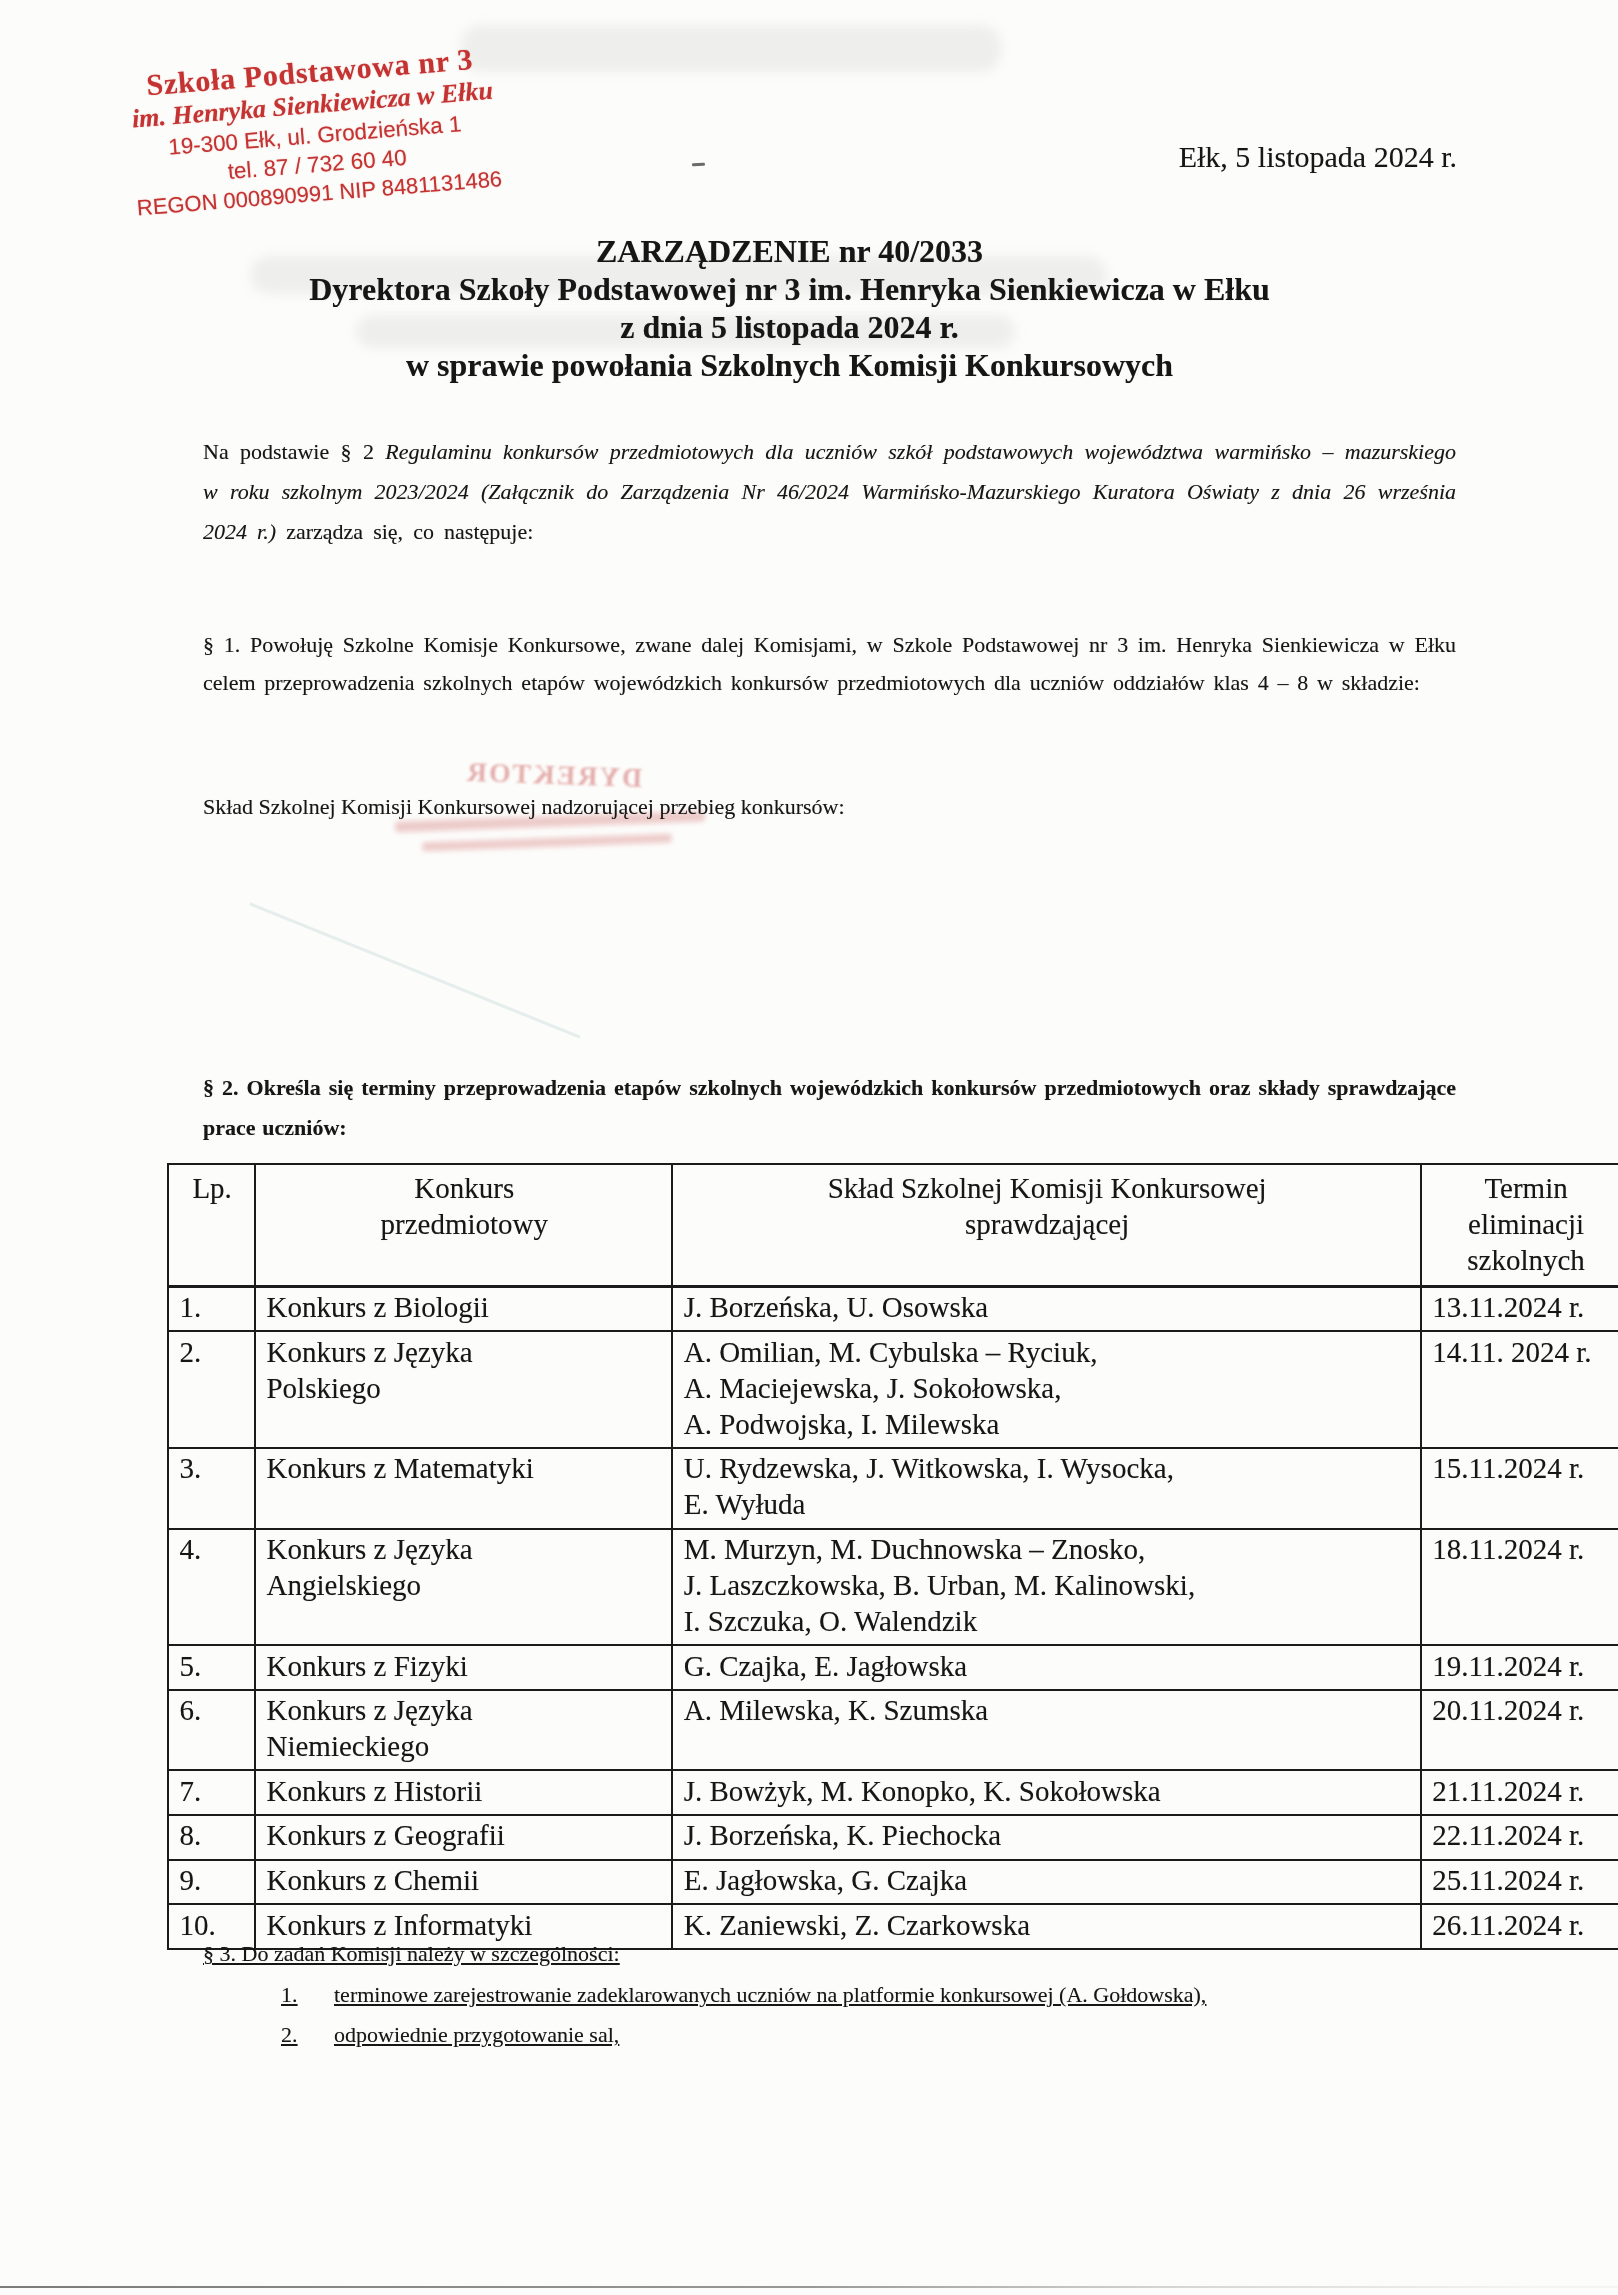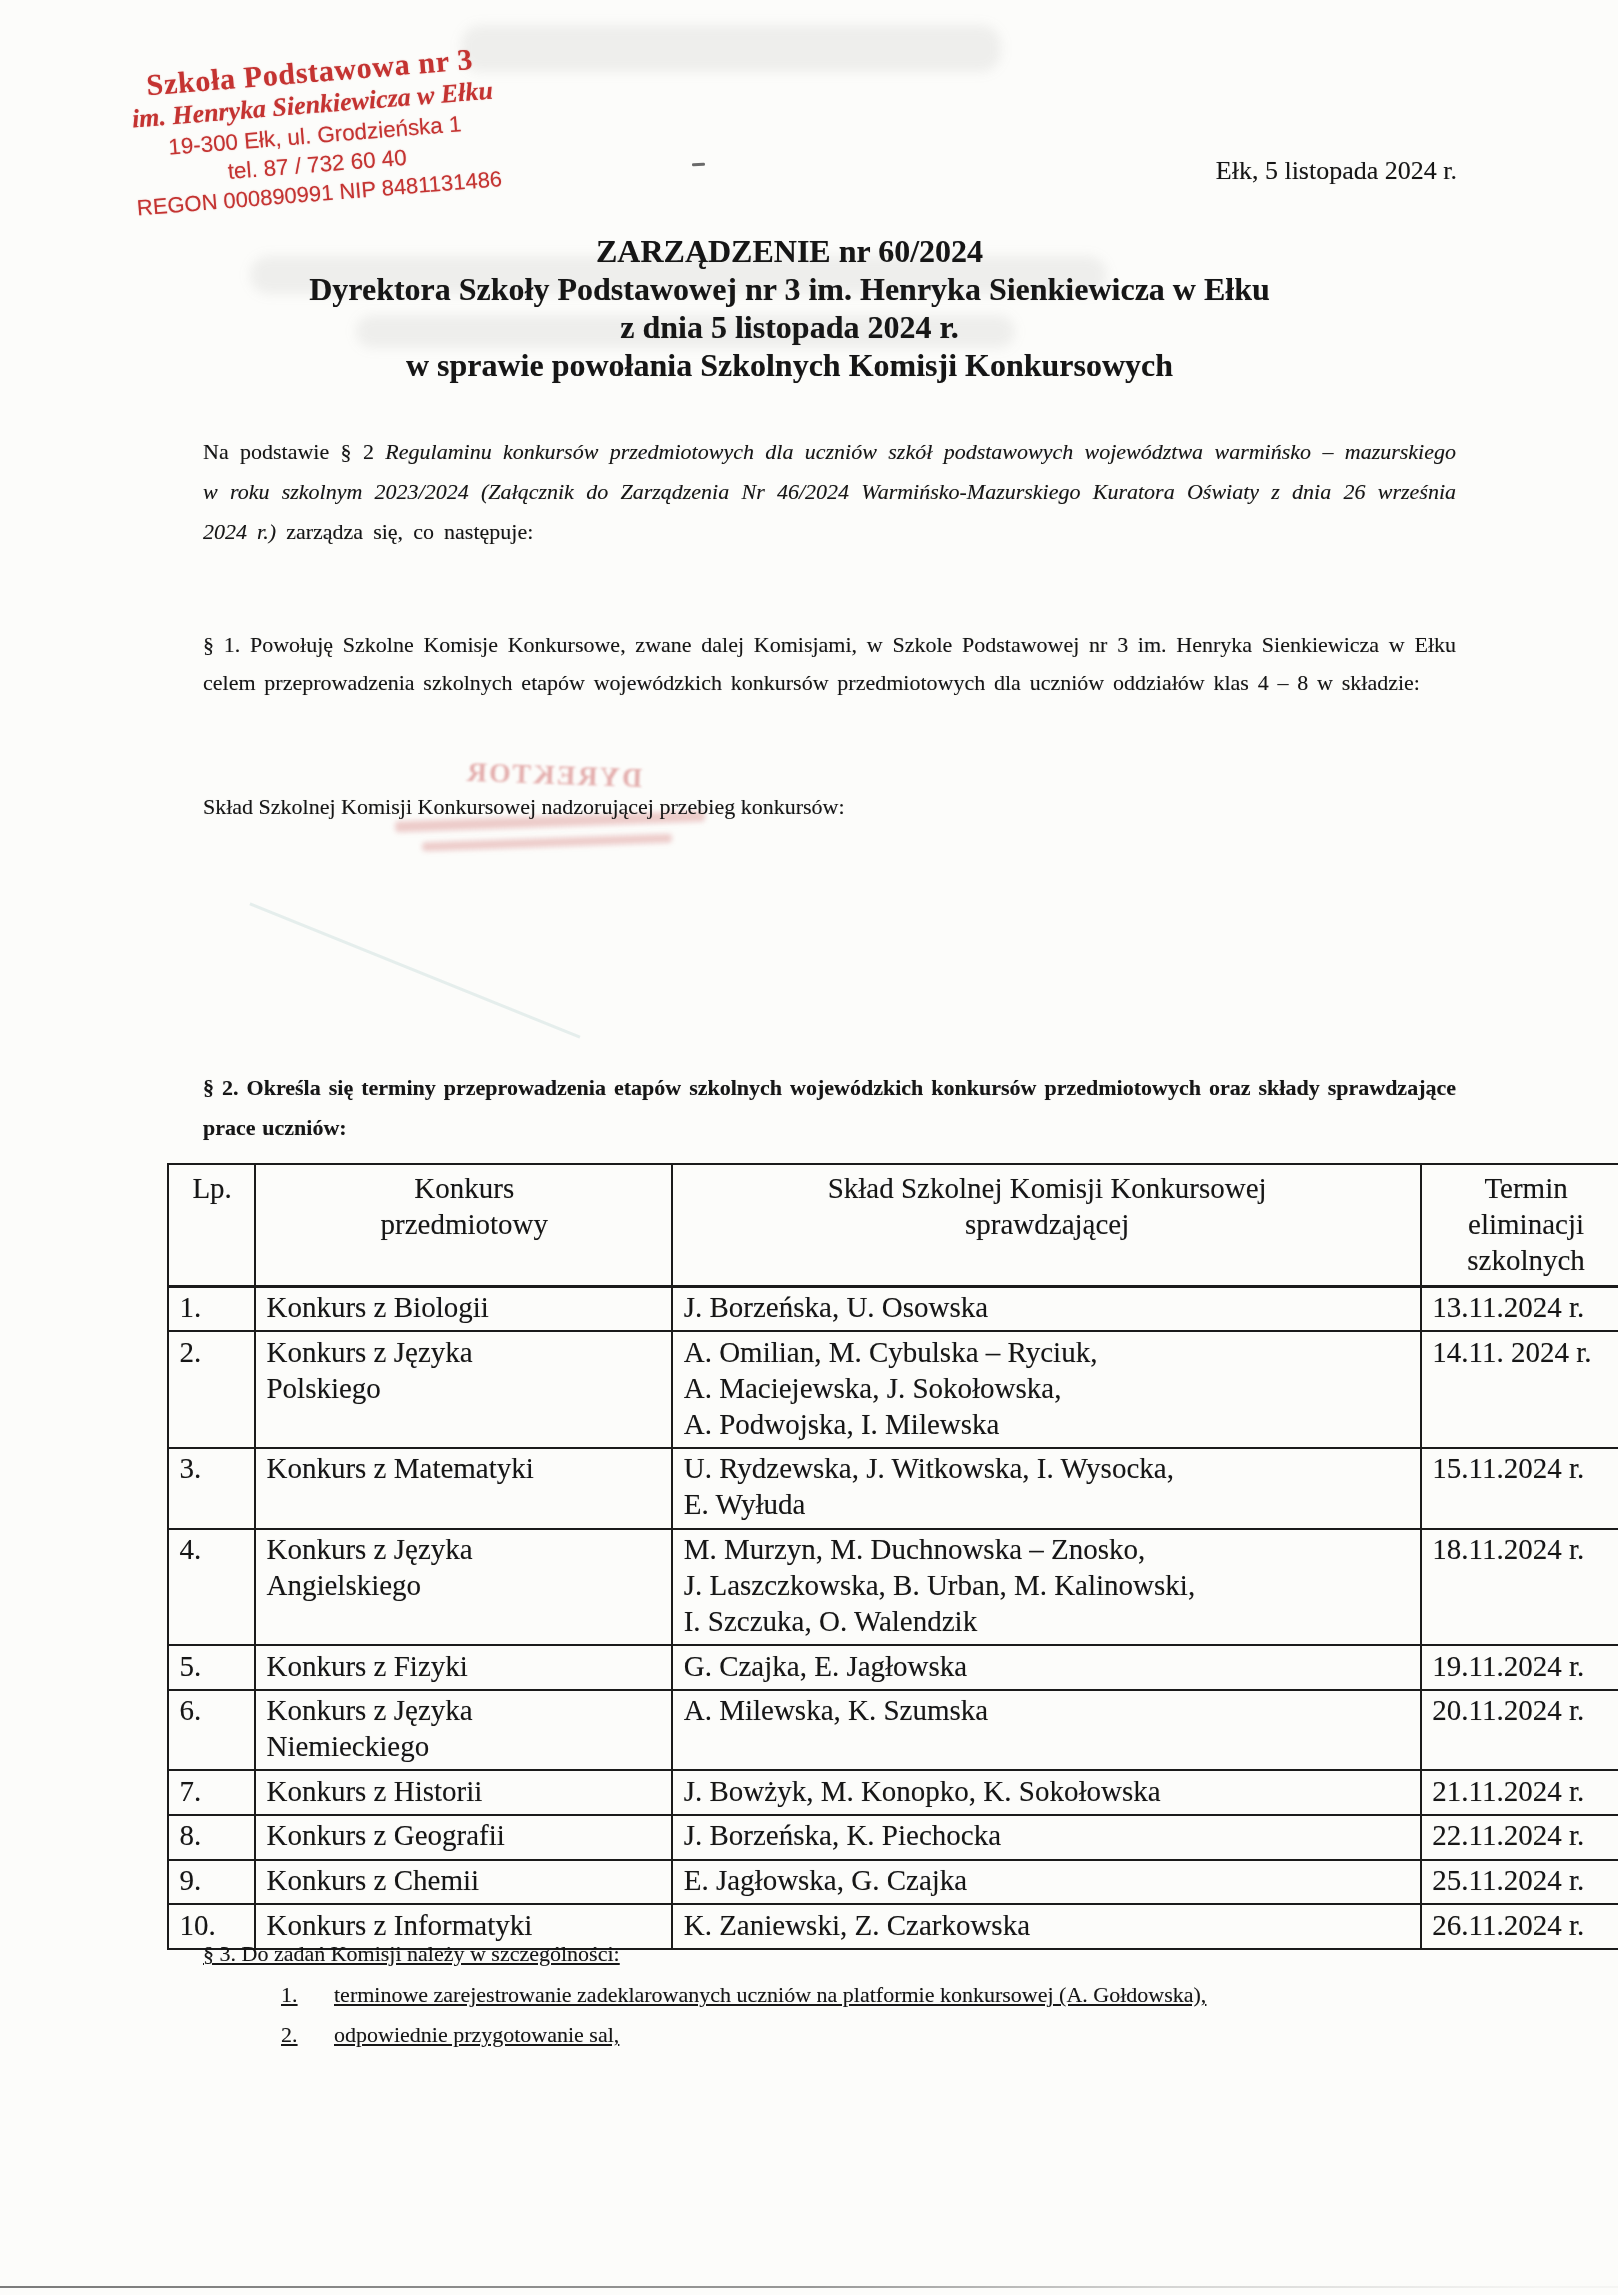--- a/index.html
+++ b/index.html
@@ -17,21 +17,21 @@
     transform:rotate(-4.6deg);
     text-align:center; color:#c43331;
     text-shadow:0 0 1.3px rgba(196,51,49,.45);
     z-index:2;
   }
   .stamp-l1{font-size:30px; font-weight:bold; letter-spacing:0.7px; line-height:34px;}
   .stamp-l2{font-size:26px; font-weight:bold; font-style:italic; line-height:32px;}
   .stamp-l3,.stamp-l4{font-family:"Liberation Sans","DejaVu Sans",sans-serif; font-size:22.4px; line-height:29px;}
   .stamp-l5{font-family:"Liberation Sans","DejaVu Sans",sans-serif; font-size:22px; line-height:29px;}
   
-  .dateline{ top:156px; left:988px; width:469px; text-align:right; font-size:26px; }
+  .dateline{ top:140px; left:988px; width:469px; text-align:right; font-size:30px; }
   .dash-artifact{ top:163px; left:692px; width:13px; height:3.3px; background:#3a3a3a; opacity:.75; border-radius:1.3px; transform:rotate(-2deg);}
   
   .title-block{ top:232px; left:157px; width:1265px; text-align:center; font-weight:bold; font-size:32px; line-height:38px; z-index:2;}
   
   .para{ left:203px; width:1253px; font-size:22px; line-height:40px; text-align:justify; z-index:2;}
   .intro{ top:410px; word-spacing:4.6px;}
   .par1{ top:604px; line-height:38px; word-spacing:3.3px;}
   .committee-heading{ top:765px; text-align:left;}
   .committee-list{ top:870px; text-align:left; line-height:37px;}
   .par2{ top:1046px; word-spacing:1.3px;font-weight:bold;}
@@ -90,21 +90,21 @@
     <div class="stamp-l2">im. Henryka Sienkiewicza w Ełku</div>
     <div class="stamp-l3">19-300 Ełk, ul. Grodzieńska 1</div>
     <div class="stamp-l4">tel. 87 / 732 60 40</div>
     <div class="stamp-l5">REGON 000890991 NIP 8481131486</div>
   </div>
 
   <div class="abs dateline">Ełk, 5 listopada 2024 r.</div>
   <div class="abs dash-artifact"></div>
 
   <div class="abs title-block">
-    <div>ZARZĄDZENIE nr 60/2024</div>
+    <div>ZARZĄDZENIE nr 40/2033</div>
     <div>Dyrektora Szkoły Podstawowej nr 3 im. Henryka Sienkiewicza w Ełku</div>
     <div>z dnia 5 listopada 2024 r.</div>
     <div>w sprawie powołania Szkolnych Komisji Konkursowych</div>
   </div>
 
   <p class="abs para intro"><span>Na podstawie § 2 </span><i>Regulaminu konkursów przedmiotowych dla uczniów szkół podstawowych województwa warmińsko – mazurskiego w roku szkolnym 2023/2024 (Załącznik do Zarządzenia Nr 46/2024 Warmińsko-Mazurskiego Kuratora Oświaty z dnia 26 września 2024 r.)</i><span> zarządza się, co następuje:</span></p>
 
   <p class="abs para par1">§ 1. Powołuję Szkolne Komisje Konkursowe, zwane dalej Komisjami, w Szkole Podstawowej nr 3 im. Henryka Sienkiewicza w Ełku celem przeprowadzenia szkolnych etapów wojewódzkich konkursów przedmiotowych dla uczniów oddziałów klas 4 – 8 w składzie:</p>
 
   <div class="abs bleed-stamp">DYREKTOR</div>

